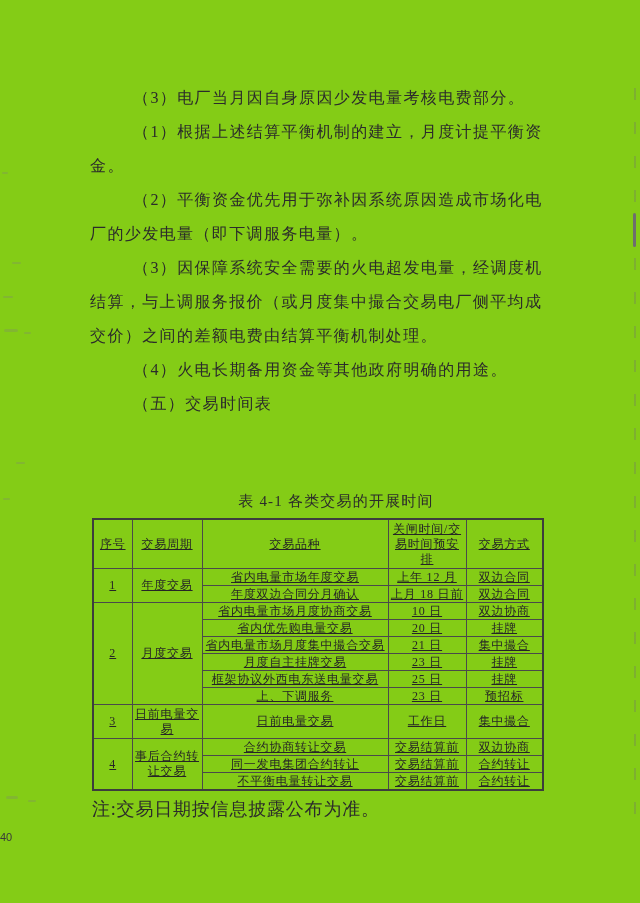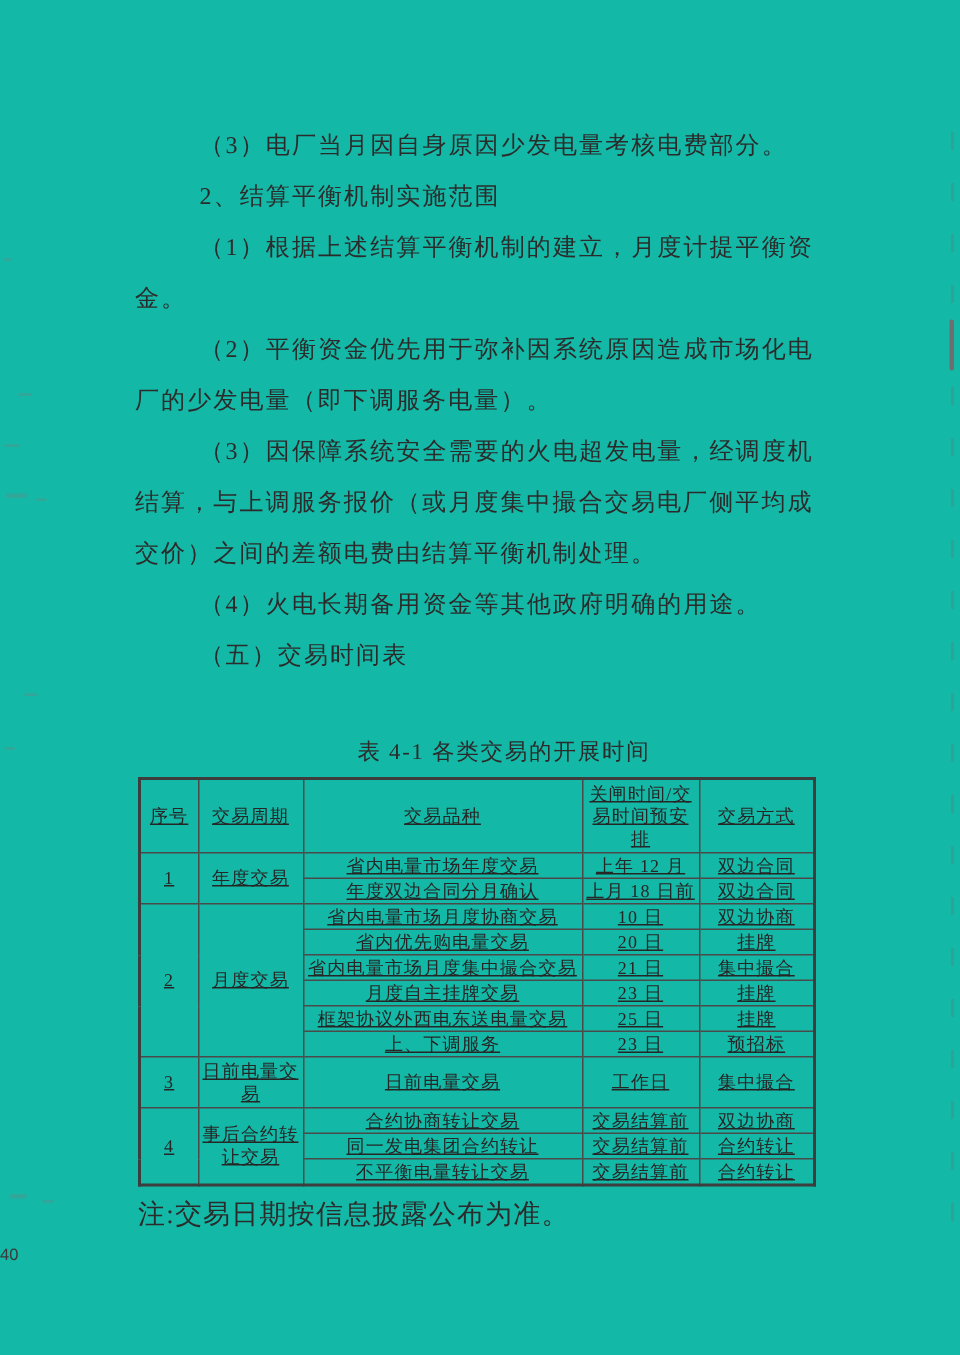--- a/index.html
+++ b/index.html
@@ -4,21 +4,21 @@
 <style>
   html, body { margin: 0; padding: 0; }
   body {
     width: 640px; height: 903px;
     background: #e9e9e9;
     font-family: "Liberation Serif", "DejaVu Serif", serif;
   }
   .page {
     position: relative;
     width: 640px; height: 903px;
-    background: #14b8a6;
+    background: #84cc16;
     overflow: hidden;
     color: #262626;
   }
 
   
   .body-text {
     position: absolute;
     left: 90px; top: 81px; width: 466px;
     font-size: 16px;
     line-height: 34px;
@@ -125,21 +125,20 @@
   .s8 { left: 28px; top: 800px; width: 8px;  height: 2px; }
   .s9 { left: 3px;  top: 296px; width: 10px; height: 2px; }
 </style>
 </head>
 <body>
 
 <div class="page">
 
   <div class="body-text">
     <div class="line indent">（3）电厂当月因自身原因少发电量考核电费部分。</div>
-    <div class="line indent">2、结算平衡机制实施范围</div>
     <div class="line indent">（1）根据上述结算平衡机制的建立，月度计提平衡资</div>
     <div class="line">金。</div>
     <div class="line indent">（2）平衡资金优先用于弥补因系统原因造成市场化电</div>
     <div class="line">厂的少发电量（即下调服务电量）。</div>
     <div class="line indent">（3）因保障系统安全需要的火电超发电量，经调度机</div>
     <div class="line">结算，与上调服务报价（或月度集中撮合交易电厂侧平均成</div>
     <div class="line">交价）之间的差额电费由结算平衡机制处理。</div>
     <div class="line indent">（4）火电长期备用资金等其他政府明确的用途。</div>
     <div class="line indent">（五）交易时间表</div>
   </div>

